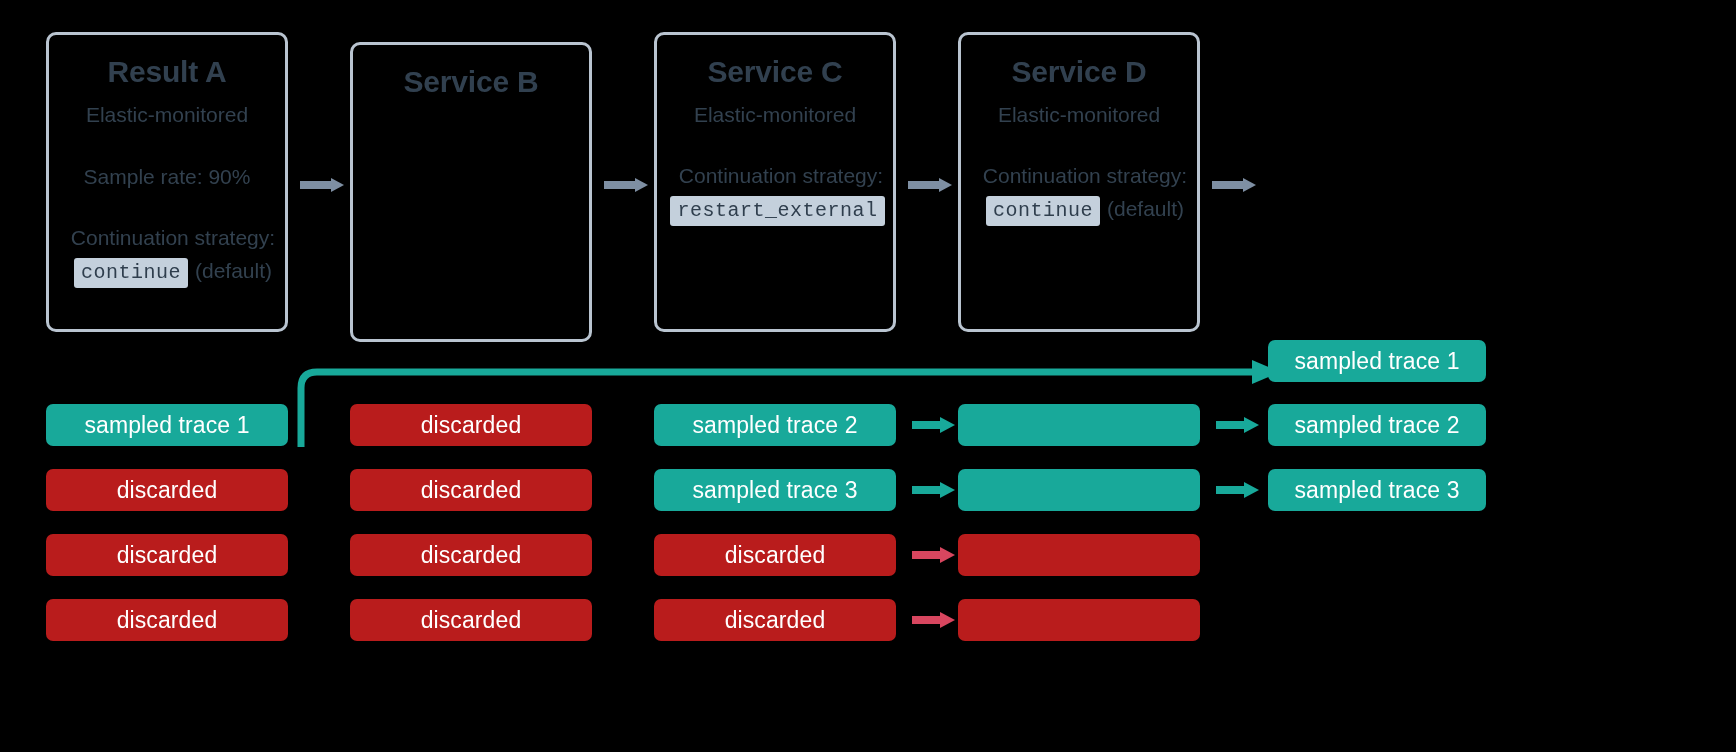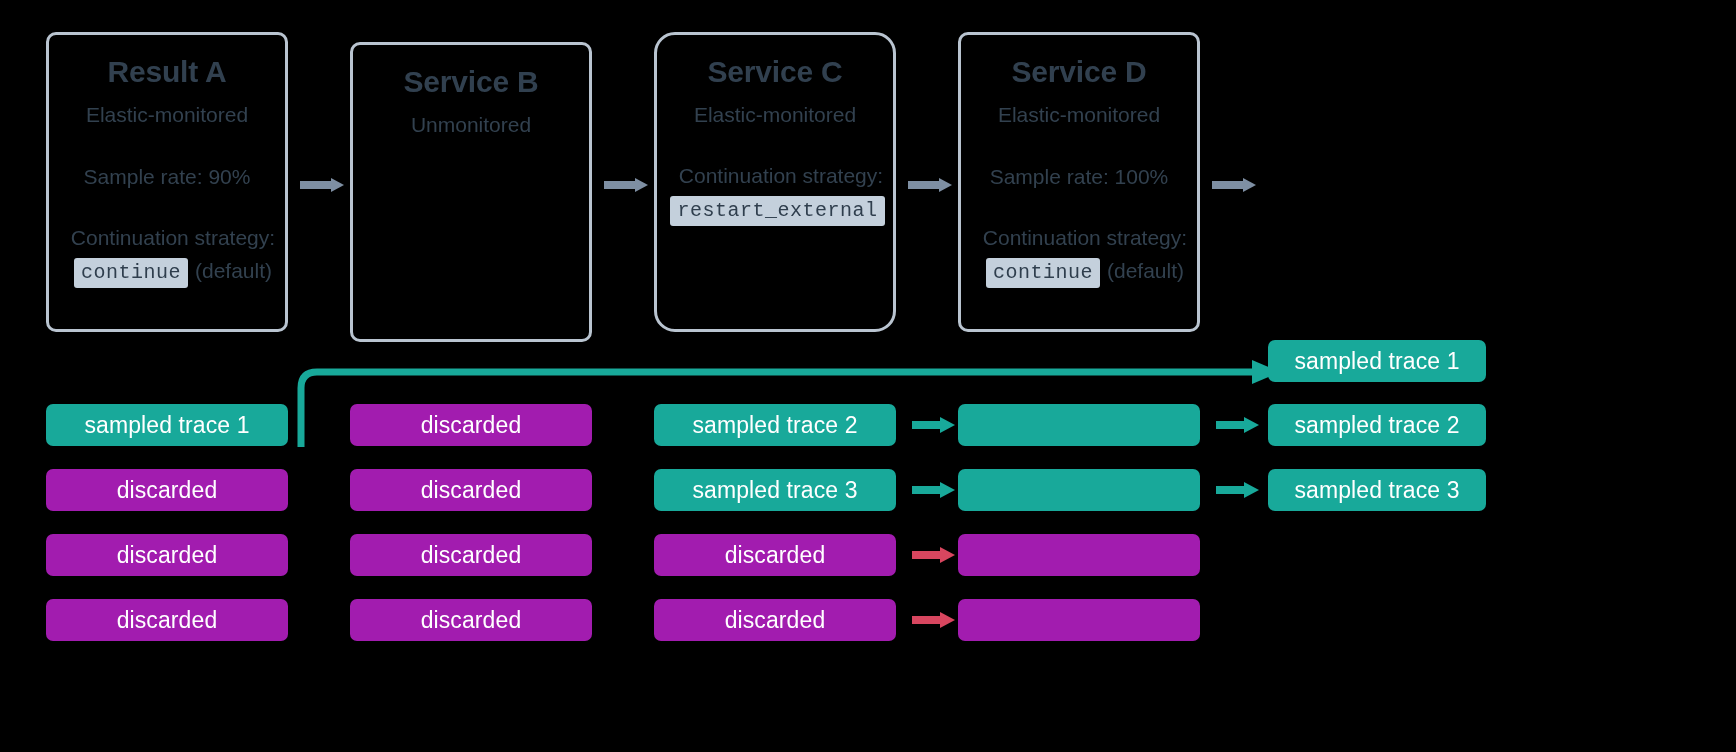--- a/index.html
+++ b/index.html
@@ -106,21 +106,21 @@
     box-sizing: border-box;
     border-radius: 7px;
     color: #ffffff;
     font-size: 23px;
     display: flex;
     align-items: center;
     justify-content: center;
     letter-spacing: 0.1px;
   }
   .pill.sampled { background: #18a99a; }
-  .pill.discarded { background: #a21caf; }
+  .pill.discarded { background: #b91c1c; }
 
   
   .garrow {
     position: absolute;
     height: 14px;
   }
   .garrow .shaft {
     position: absolute;
     left: 0;
     top: 3px;
@@ -170,38 +170,36 @@
       <div class="svc-cont">
         <span>Continuation strategy:</span>
         <div class="code-line">
           <code class="tag">continue</code><span class="default-note">(default)</span>
         </div>
       </div>
     </div>
 
     <div class="svc" style="left:336px; top:16px; width:242px; height:300px;margin-top:16px;">
       <div class="svc-title">Service B</div>
-      <div class="svc-sub">Unmonitored</div>
-    </div>
-
-    <div class="svc" style="left:640px; top:22px; width:242px; height:300px;border-radius:21px;">
+    </div>
+
+    <div class="svc" style="left:640px; top:22px; width:242px; height:300px;">
       <div class="svc-title">Service C</div>
       <div class="svc-sub">Elastic-monitored</div>
       <div class="svc-cont">
         <span>Continuation strategy:</span>
         <div class="code-line">
           <code class="tag">restart_external</code><span class="default-note"></span>
         </div>
       </div>
     </div>
 
     <div class="svc" style="left:944px; top:22px; width:242px; height:300px;">
       <div class="svc-title">Service D</div>
       <div class="svc-sub">Elastic-monitored</div>
-      <div class="svc-rate">Sample rate: 100%</div>
       <div class="svc-cont">
         <span>Continuation strategy:</span>
         <div class="code-line">
           <code class="tag">continue</code><span class="default-note">(default)</span>
         </div>
       </div>
     </div>
 
 
     <div class="garrow" style="left:286px; top:168px; width:44px;">

